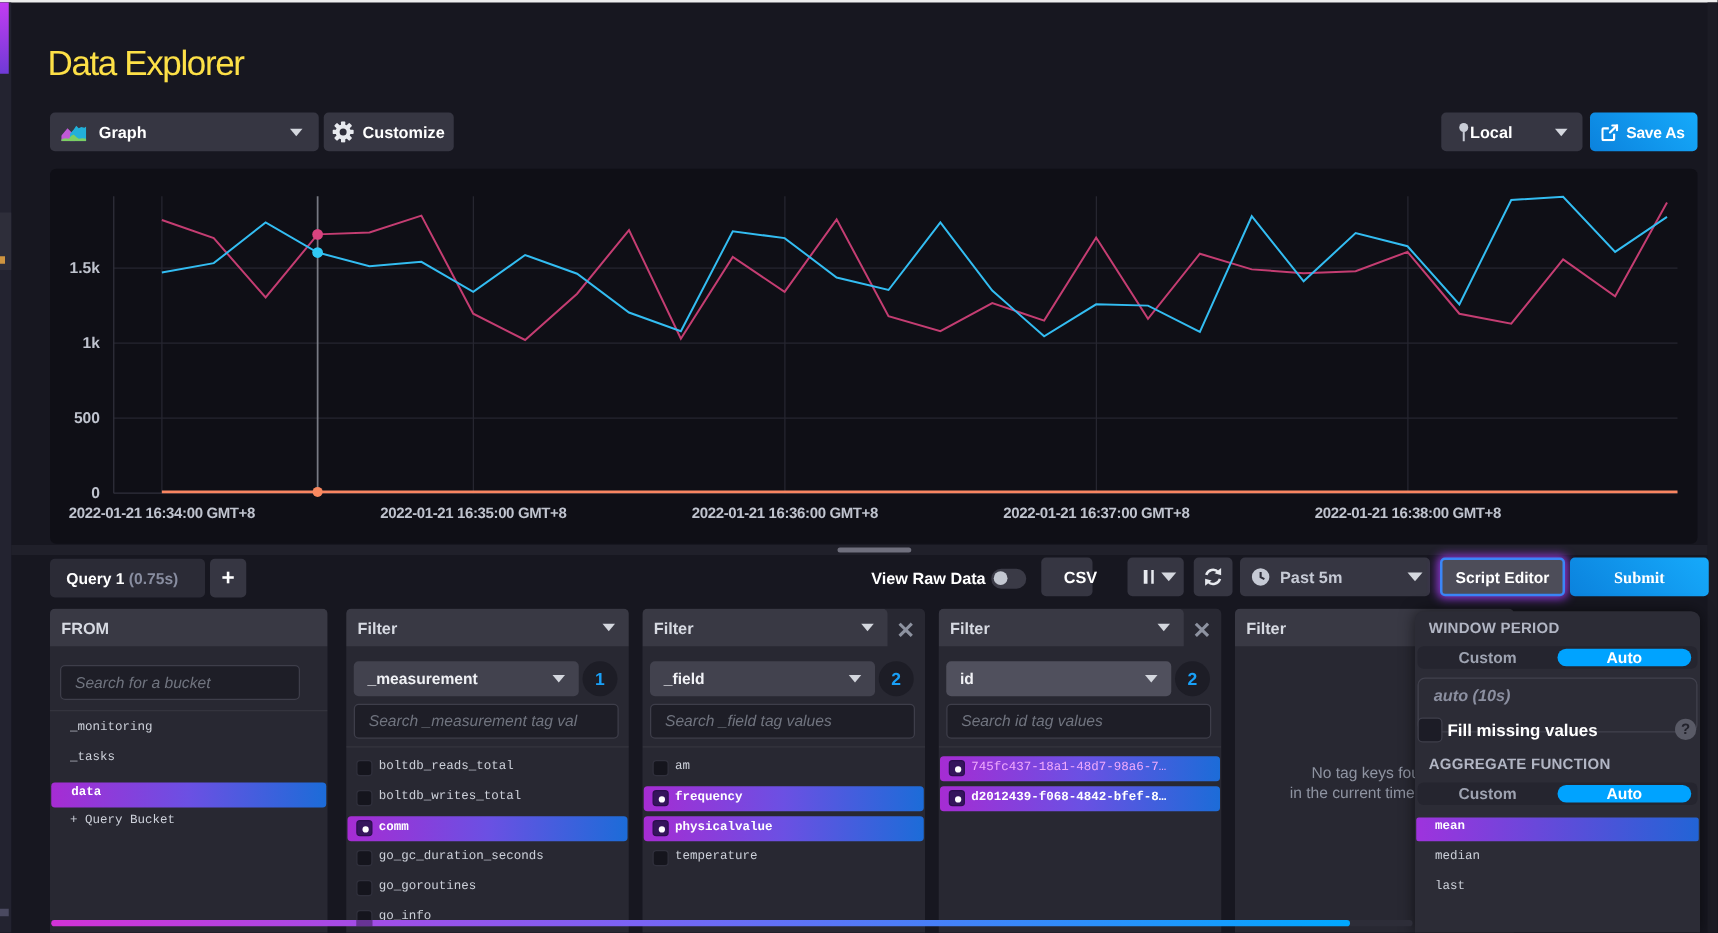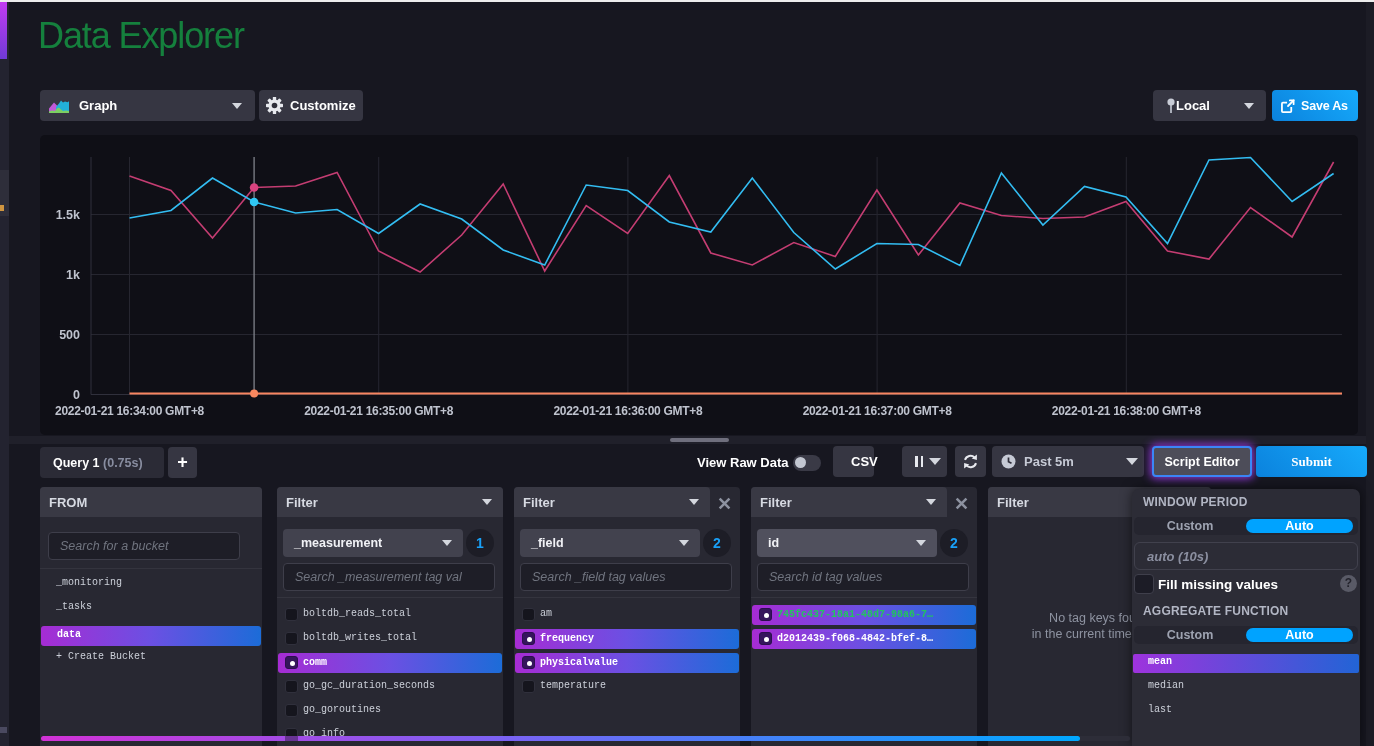--- a/index.html
+++ b/index.html
@@ -37,21 +37,21 @@
 <div class="abs" style="left:0;top:0;width:1374px;height:2px;background:#ededed;"></div>
 
 <div class="abs" style="left:0;top:2px;width:9px;height:744px;background:#232330;"></div>
 <div class="abs" style="left:0;top:2px;width:7px;height:57px;background:linear-gradient(180deg,#c33cf2,#6f3ad6);"></div>
 <div class="abs" style="left:0;top:170px;width:9px;height:46px;background:#2e2e3a;"></div>
 <div class="abs" style="left:0;top:205px;width:4px;height:6px;background:#cf9540;"></div>
 <div class="abs" style="left:0;top:727px;width:7px;height:6px;background:#4a4960;"></div>
 
 <div class="abs" style="left:1366px;top:2px;width:8px;height:744px;background:#1c1c25;"></div>
 
-<div class="abs" style="left:38px;top:15px;color:#15803d;font-size:36px;letter-spacing:-1.1px;">Data Explorer</div>
+<div class="abs" style="left:38px;top:35px;color:#fde047;font-size:28px;letter-spacing:-1.1px;">Data Explorer</div>
 
 <div class="btn" style="left:40px;top:90px;width:215px;">
   <svg style="margin-left:9px" width="20" height="14" viewBox="0 0 20 14">
     <polygon points="0,14 0,9.5 5,3.5 9,7.5 11,6 11,14" fill="#c05ad6"></polygon>
     <polygon points="7,14 7,8 10,4.5 12,1.5 14,3.5 16,2.5 18.5,3.2 20,2.2 20,14" fill="#22b0d9"></polygon>
     <polygon points="0,14 0,12.5 3,11.5 6,12 8,9.5 10,8.5 12,10.5 14,12 17,11.5 20,12 20,14" fill="#7ccf63"></polygon>
   </svg>
   <span style="margin-left:10px;">Graph</span>
   <div class="caret" style="position:absolute;right:13px;"></div>
 </div>
@@ -211,21 +211,21 @@
       <span class="t">FROM</span>
     </div>
   <div class="search" style="left:8px;top:45px;width:192px;">
       <span style="margin-left:11px;">Search for a bucket</span>
     </div>
   <div class="divider" style="top:81px;"></div>
   <div class="li" style="left:16px;top:90px;">_monitoring</div>
   <div class="li" style="left:16px;top:114px;">_tasks</div>
   <div class="selrow" style="top:138.5px;"></div>
   <div class="li" style="left:17px;top:141.5px;color:#fff;font-weight:bold;">data</div>
-  <div class="li" style="left:16px;top:164px;">+ Create Bucket</div>
+  <div class="li" style="left:16px;top:164px;">+ Query Bucket</div>
 </div>
 
 <div class="card" style="left:277px;width:226px;">
   <div class="cardhead">
       <span class="t">Filter</span>
     <div class="caret" style="position:absolute;right:11px;top:12px;"></div>
   </div>
   <div class="ddl" style="left:6px;top:42px;width:180px;">
       <span style="margin-left:11px;">_measurement</span>
     <div class="caret" style="position:absolute;right:11px;"></div>
@@ -295,21 +295,21 @@
   </div>
   <div class="badge" style="left:189px;top:42px;">2</div>
   <div class="search" style="left:6px;top:76px;width:212px;">
       <span style="margin-left:11px;">Search id tag values</span>
     </div>
   <div class="divider" style="top:110px;"></div>
   <div class="selrow" style="top:117.5px;"></div>
   <div class="cb" style="left:8px;top:120.5px;background:#35155c;border-color:#2b0f4e;">
       <div class="cbdot"></div>
     </div>
-  <div class="li" style="top:121.5px;color:#22c55e;font-weight:bold;">745fc437-18a1-48d7-98a6-7…</div>
+  <div class="li" style="top:121.5px;color:#f0abfc;font-weight:normal;">745fc437-18a1-48d7-98a6-7…</div>
   <div class="selrow" style="top:141.5px;"></div>
   <div class="cb" style="left:8px;top:144.5px;background:#35155c;border-color:#2b0f4e;">
       <div class="cbdot"></div>
     </div>
   <div class="li" style="top:145.5px;color:#fff;font-weight:bold;">d2012439-f068-4842-bfef-8…</div>
 </div>
 
 <div class="card" style="left:988px;width:223px;">
   <div class="cardhead">
       <span class="t">Filter</span>
@@ -318,21 +318,21 @@
     No tag keys found<br>in the current time range</div>
 </div>
 
 <div class="abs" style="left:1132px;top:489px;width:228px;bottom:0;background:#2c2c36;border-radius:7px 7px 0 0;
   box-shadow:0 0 12px rgba(0,0,0,0.55);">
   <div class="abs hlabel" style="left:11px;top:6px;">WINDOW PERIOD</div>
   <div class="abs" style="left:2px;top:28px;width:224px;height:18px;background:#25252f;border-radius:5px;">
     <div class="abs" style="left:0;width:112px;height:18px;text-align:center;line-height:18px;color:#9ea3b1;font-weight:bold;font-size:12.5px;">Custom</div>
     <div class="abs" style="left:112px;top:2px;width:107px;height:14px;background:#00a3ff;border-radius:7px;text-align:center;line-height:14px;color:#fff;font-weight:bold;font-size:12.5px;">Auto</div>
   </div>
-  <div class="abs" style="left:2px;top:53px;width:224px;height:28px;border:1px solid #41414d;border-radius:6px;">
+  <div class="abs" style="left:2px;top:53px;width:224px;height:44px;border:1px solid #41414d;border-radius:6px;">
     <span style="position:absolute;left:12px;top:6px;color:#8b8fa0;font-style:italic;font-weight:bold;font-size:13px;">auto (10s)</span>
   </div>
   <div class="abs" style="left:2px;top:85px;width:20px;height:20px;background:#1c1c26;border:1px solid #3f3f4b;border-radius:4px;"></div>
   <div class="abs" style="left:26px;top:88px;color:#fff;font-weight:bold;font-size:13.5px;">Fill missing values</div>
   <div class="abs" style="left:208px;top:86px;width:17px;height:17px;border-radius:50%;background:#595a66;
     text-align:center;line-height:17px;color:#23232c;font-weight:bold;font-size:12px;">?</div>
   <div class="abs hlabel" style="left:11px;top:115px;">AGGREGATE FUNCTION</div>
   <div class="abs" style="left:2px;top:137px;width:224px;height:18px;background:#25252f;border-radius:5px;">
     <div class="abs" style="left:0;width:112px;height:18px;text-align:center;line-height:18px;color:#9ea3b1;font-weight:bold;font-size:12.5px;">Custom</div>
     <div class="abs" style="left:112px;top:2px;width:107px;height:14px;background:#00a3ff;border-radius:7px;text-align:center;line-height:14px;color:#fff;font-weight:bold;font-size:12.5px;">Auto</div>

